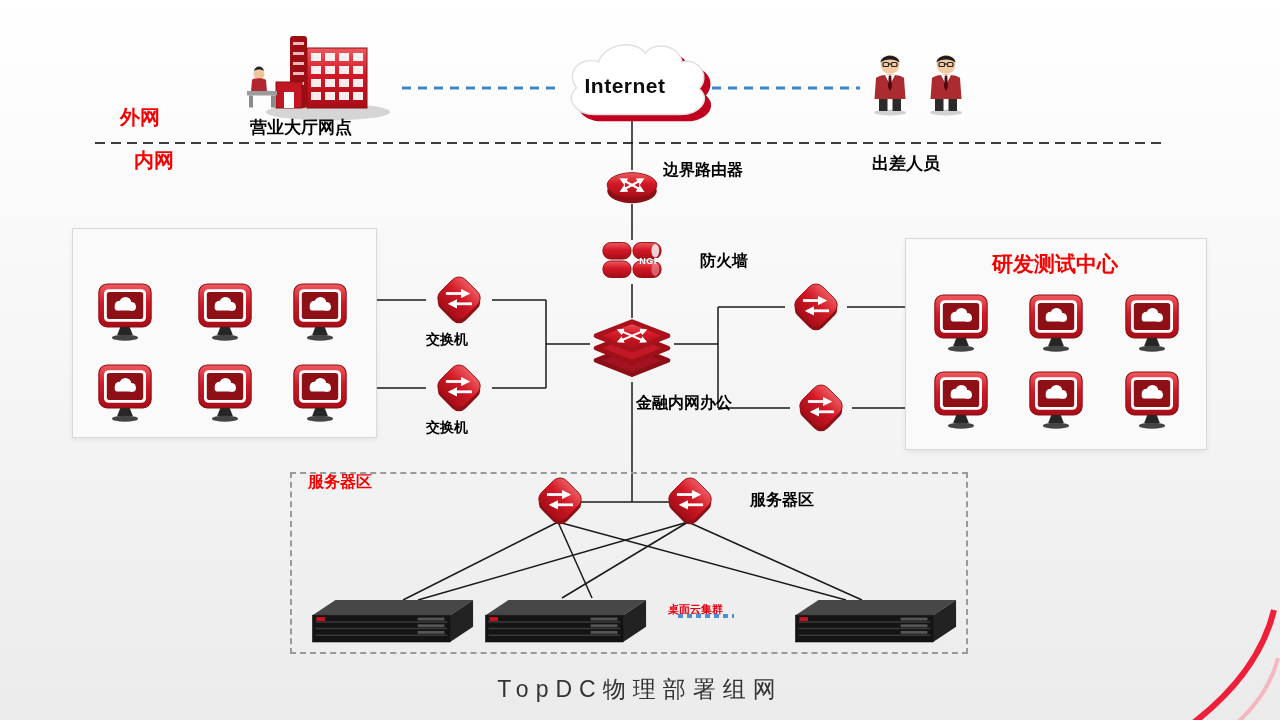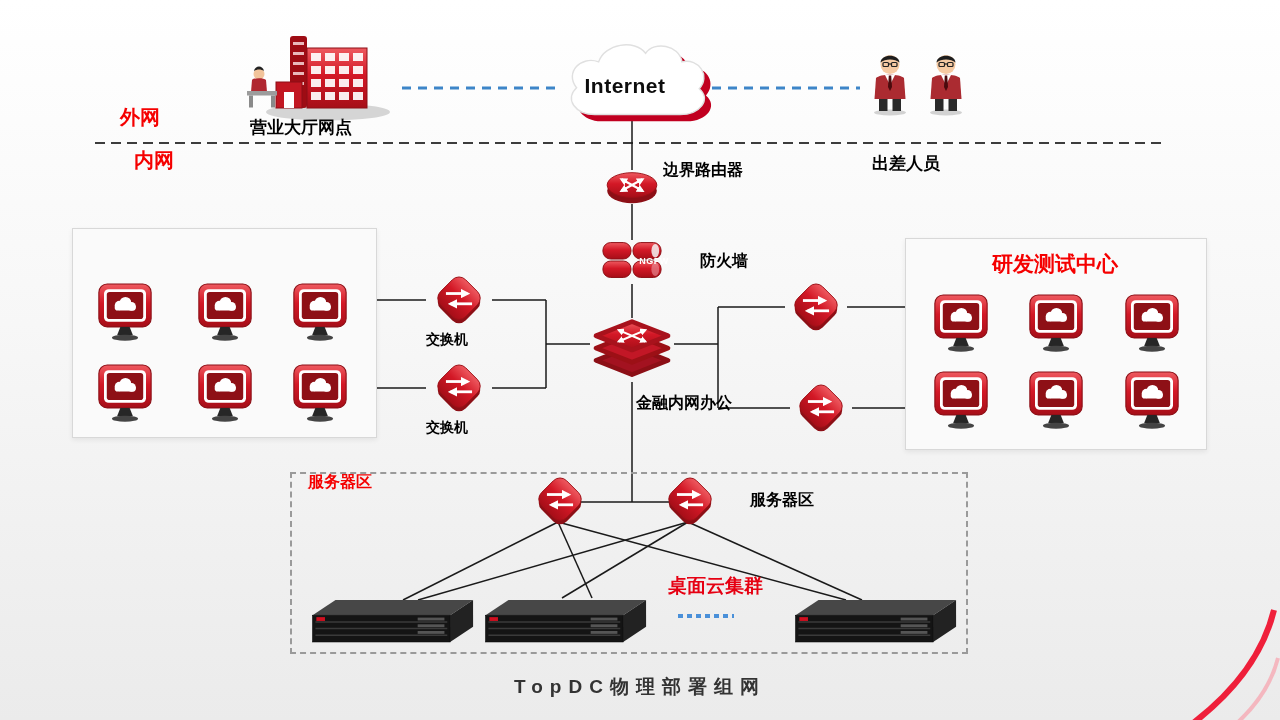--- a/index.html
+++ b/index.html
@@ -12,25 +12,25 @@
   .icon{position:absolute;}
   .label{position:absolute;color:#000;font-weight:bold;font-size:16px;white-space:nowrap;}
   .label.center{}
   .zone-label{position:absolute;color:#f50000;font-weight:bold;font-size:20px;white-space:nowrap;}
   .group-title{position:absolute;color:#f50000;font-weight:bold;font-size:21px;white-space:nowrap;}
   .group-title.center{text-align:center;}
   .panel{position:absolute;background:#fafafa;border:1px solid #d8d8d8;box-shadow:0 2px 5px rgba(0,0,0,.07);}
   .dashed-box{position:absolute;border:2px dashed #9a9a9a;background:transparent;}
   .internet-text{position:absolute;font-size:21px;font-weight:bold;color:#0d0d0d;text-align:center;letter-spacing:.5px;}
   .fw-badge{position:absolute;color:#fff;font-weight:bold;font-size:9px;text-align:center;letter-spacing:.5px;margin-left:36px;}
-  .cluster-label{position:absolute;color:#e60012;font-weight:bold;font-size:19px;white-space:nowrap;}
+  .cluster-label{position:absolute;color:#e60012;font-weight:bold;font-size:11px;white-space:nowrap;margin-top:29px;}
   .cluster-dots{position:absolute;width:56px;height:4px;
     background:repeating-linear-gradient(90deg,#4a90d9 0 5px,transparent 5px 9px);}
   .footer-title{position:absolute;left:0;top:674px;width:100%;text-align:center;
-    color:#333;font-size:19px;font-weight:bold;letter-spacing:7px;}
+    color:#333;font-size:23px;font-weight:normal;letter-spacing:7px;}
 </style>
 </head>
 <body>
 
 <svg aria-hidden="true" style="position:absolute;width:0;height:0;overflow:hidden">
   <defs>
     <linearGradient id="gRed" x1="0" y1="0" x2="0" y2="1">
       <stop offset="0" stop-color="#ee5a60"></stop>
       <stop offset="0.45" stop-color="#d31826"></stop>
       <stop offset="1" stop-color="#a60e18"></stop>

